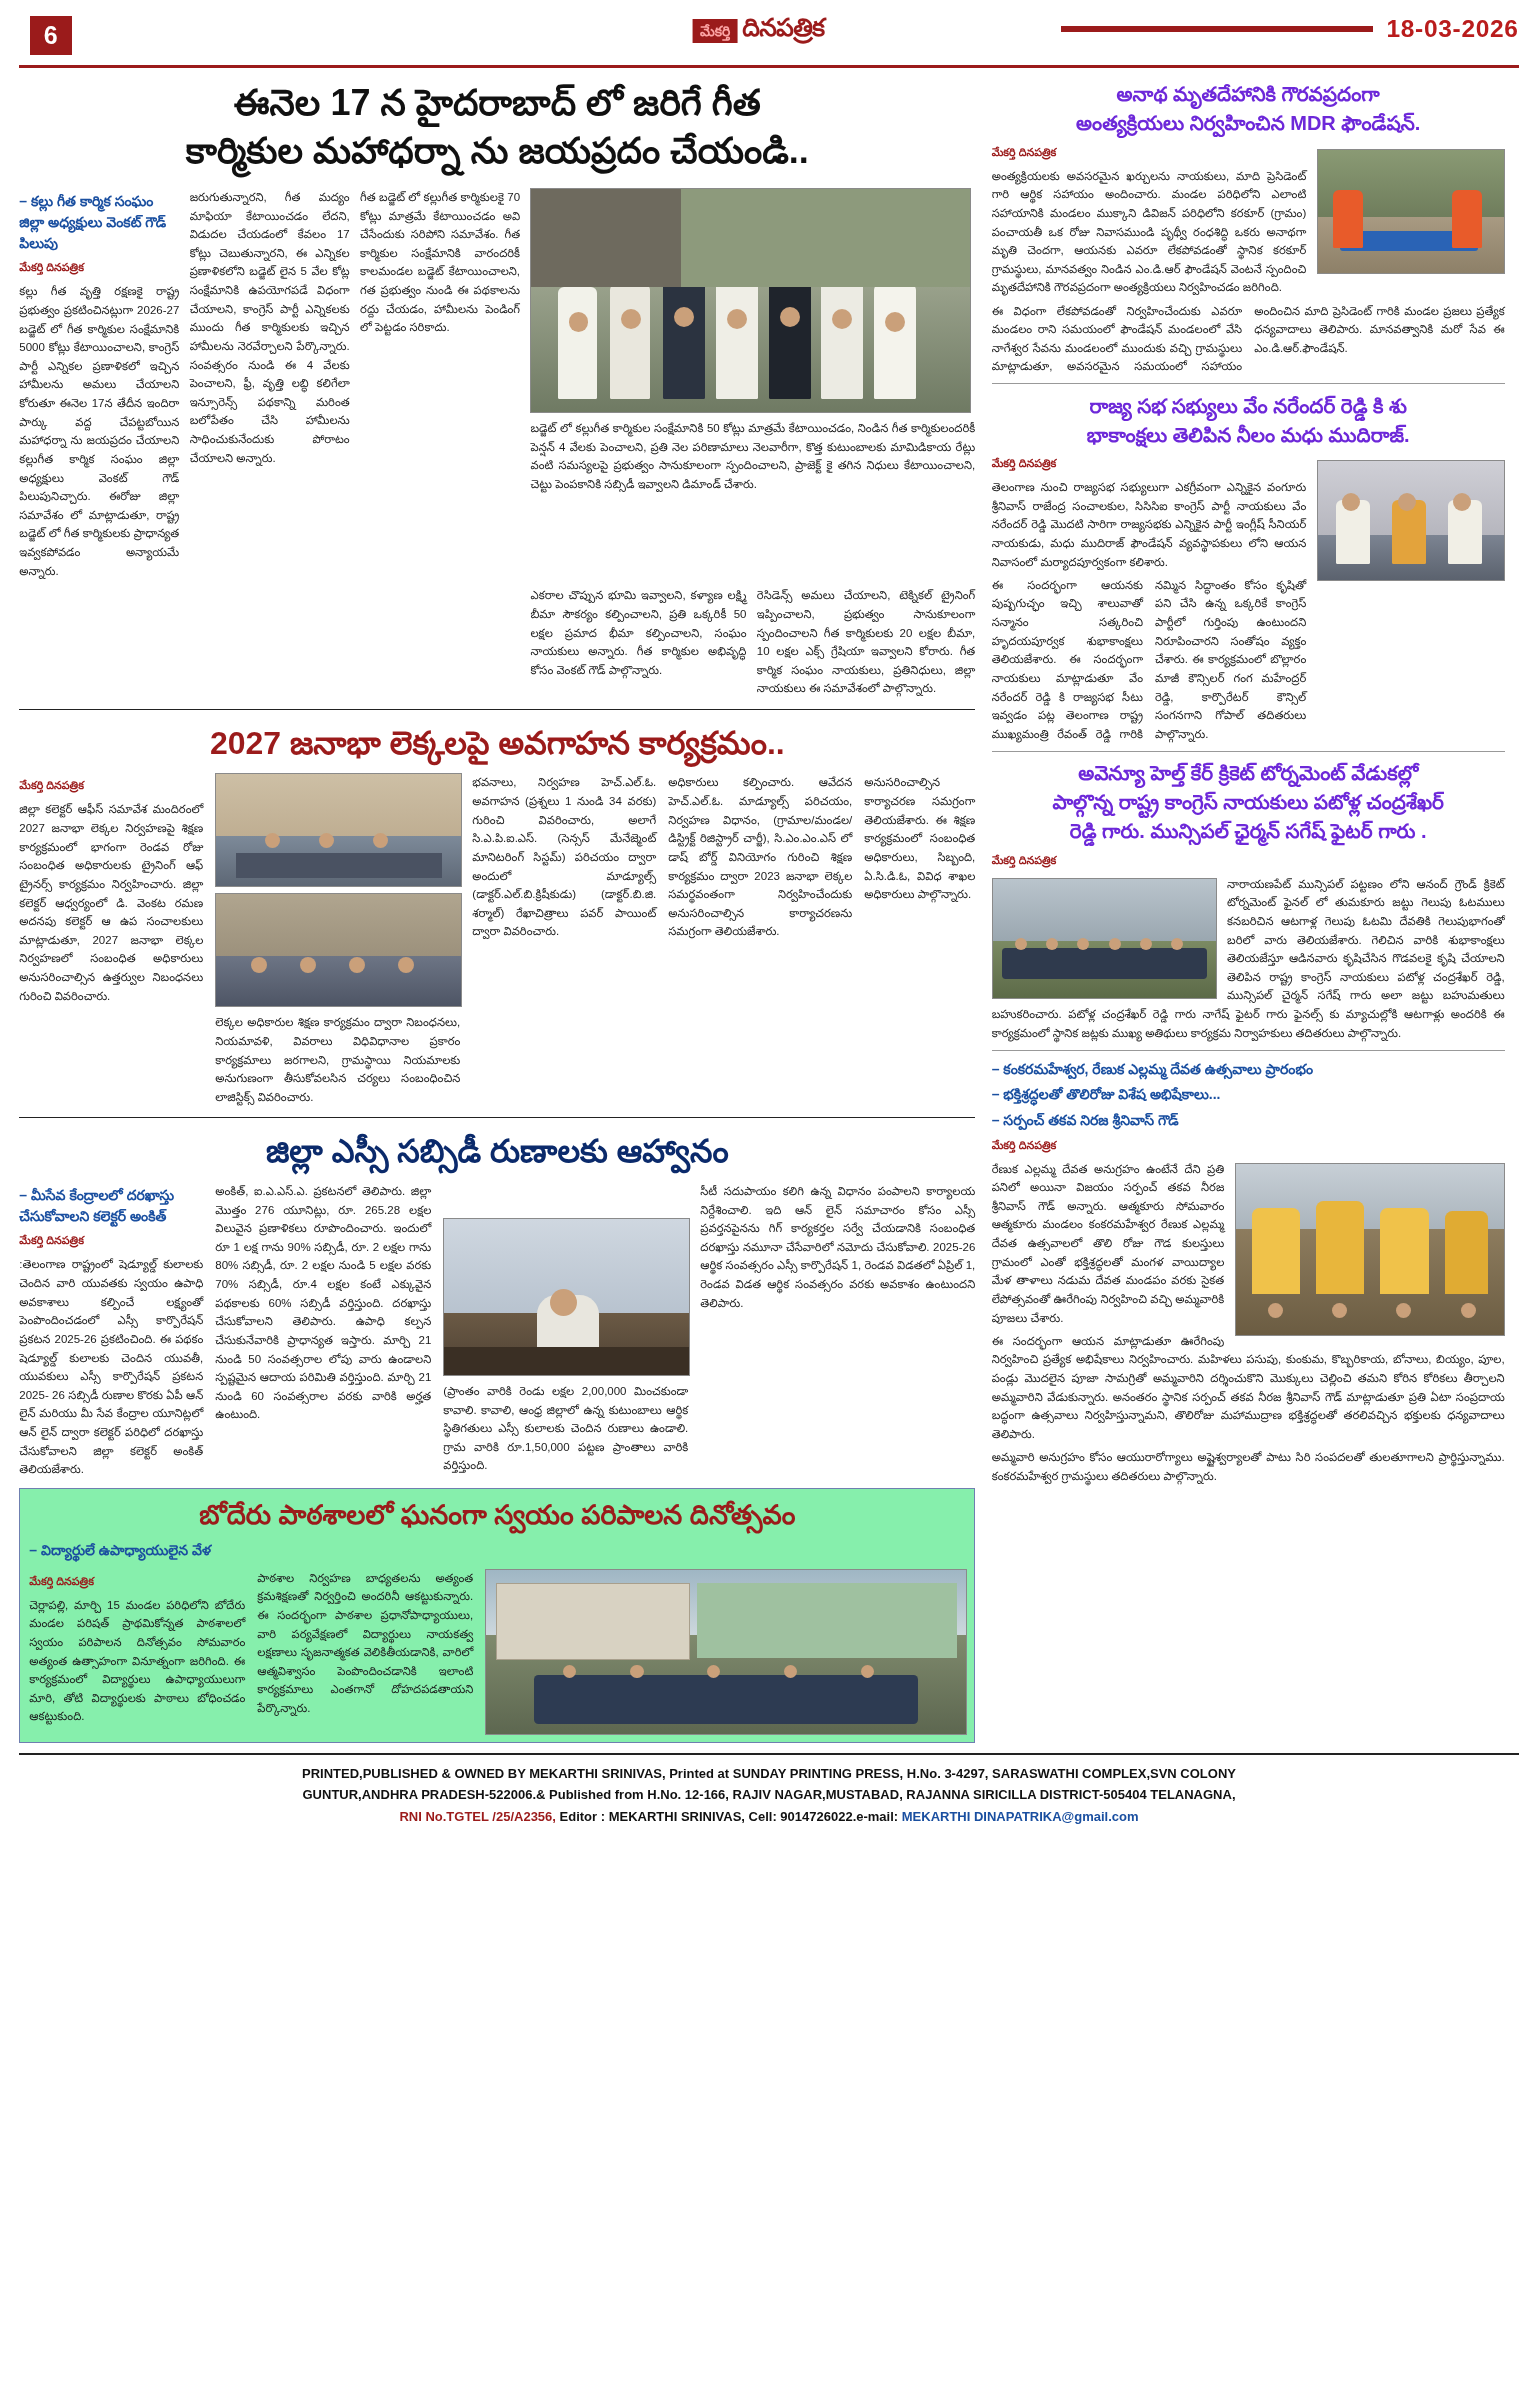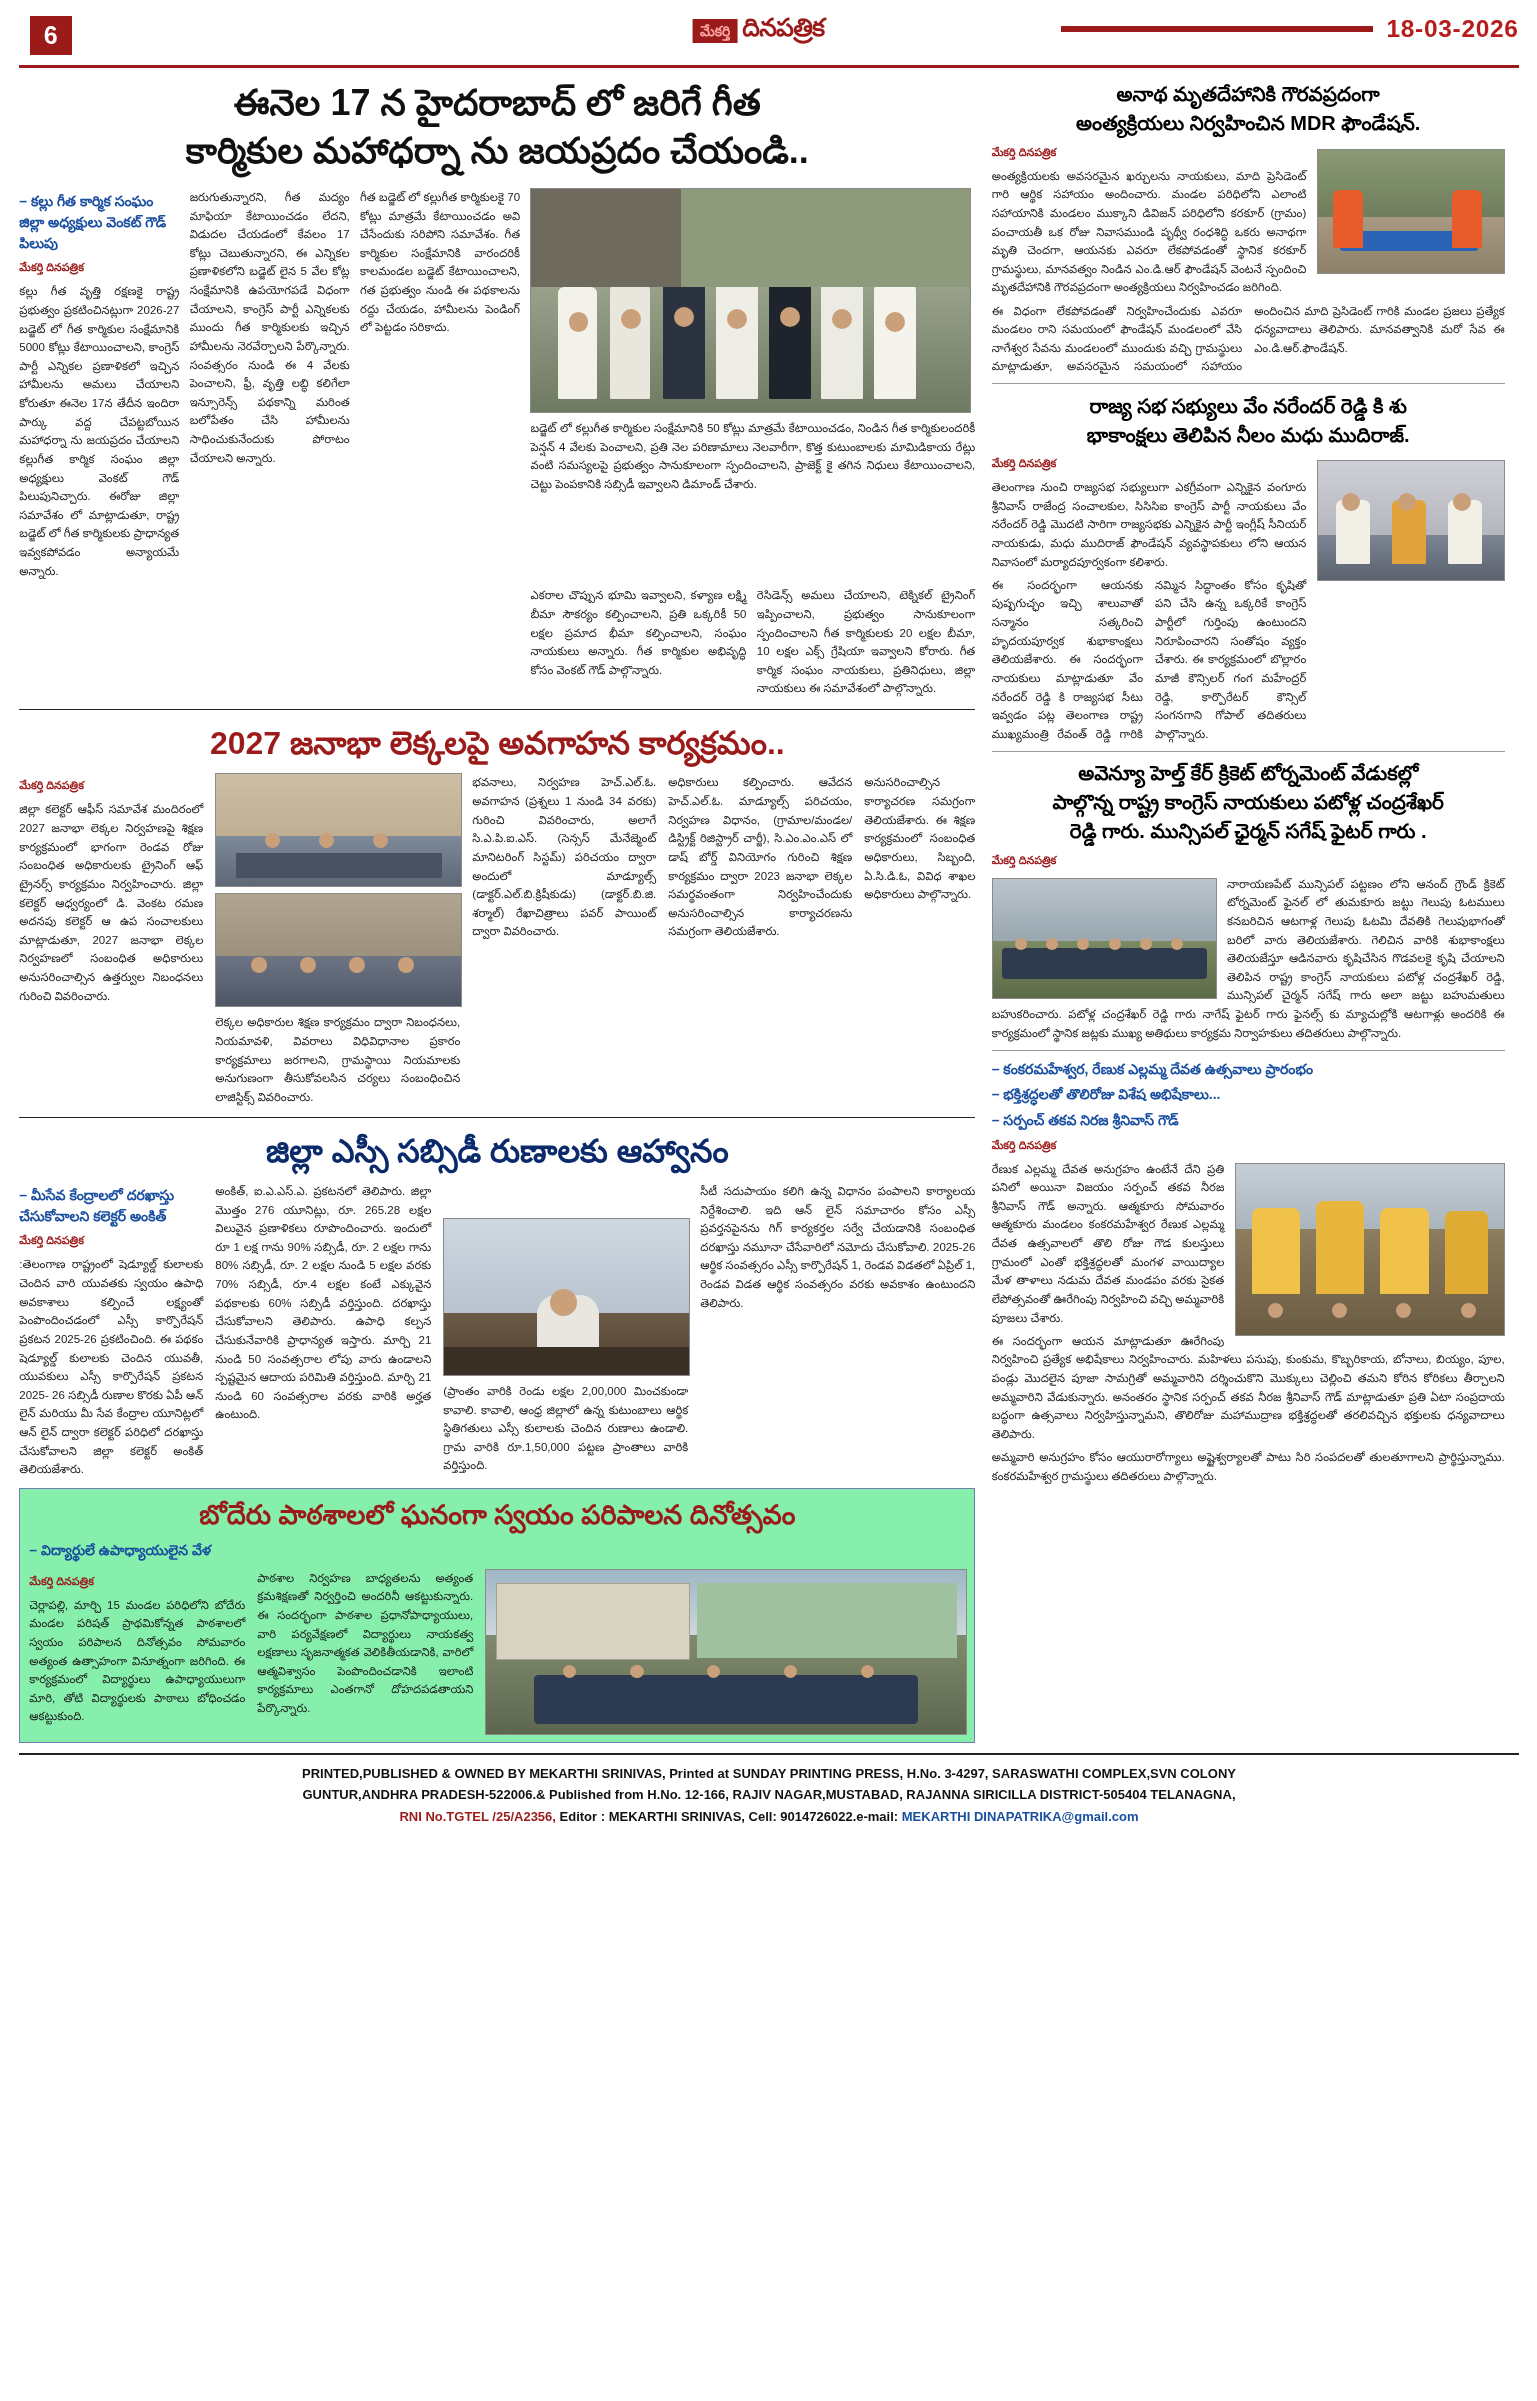--- a/index.html
+++ b/index.html
@@ -69,21 +69,21 @@
     text-align:center;
     color:#111;
   }
   h2.section{
     font-size:32px;font-weight:bold;text-align:center;
     color:#0b2a6b;margin:13.4px 0 9px 0;line-height:1.3;
   }
   h2.section.maroon{color:#9b1b1b;}
   h2.rhead{
     font-size:20px;line-height:1.45;font-weight:bold;
-    text-align:center;color:#000000;margin:4.5px 0 7.4px 0;
+    text-align:center;color:#6d28d9;margin:4.5px 0 7.4px 0;
   }
   .sub-blue{
     color:#1a4fa0;font-size:14px;font-weight:bold;line-height:1.5;
     text-align:center;margin:3px 0 7.4px 0;
   }
   .byline{
     color:#9b1b1b;font-size:11px;font-weight:bold;margin:6px 0 6px 0;
   }
   .body-txt{
     font-size:11.5px;

